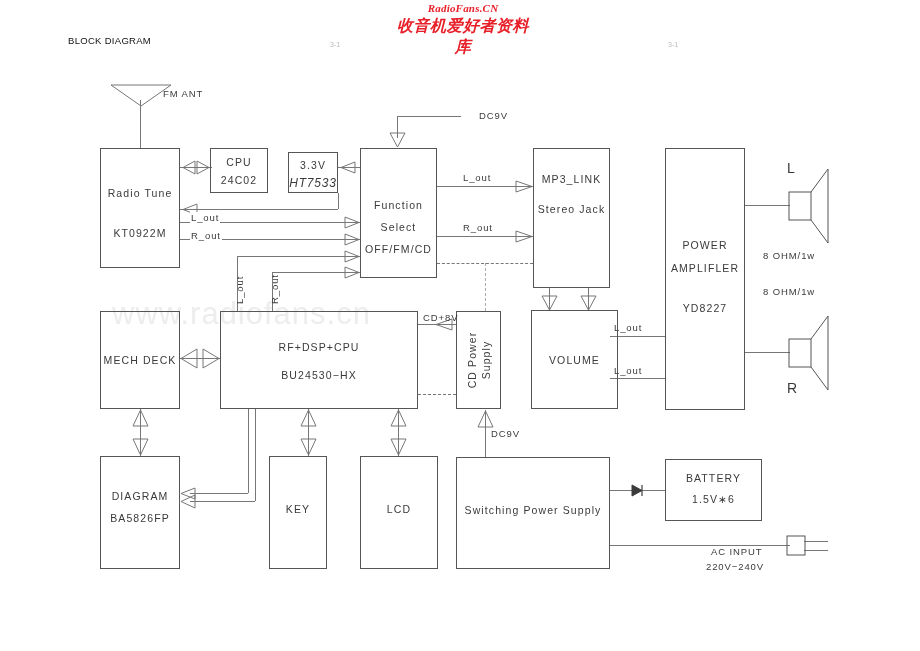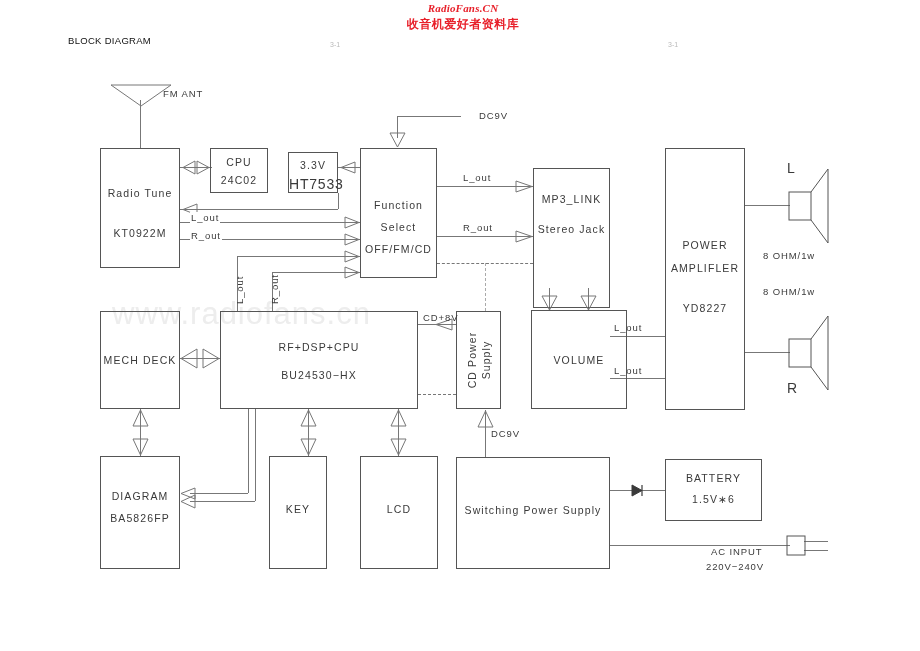--- a/index.html
+++ b/index.html
@@ -13,21 +13,21 @@
   
   .brand-en{
     position:absolute;left:398px;top:2px;width:130px;text-align:center;
     font-family:"Liberation Serif", serif;
     font-size:11px;font-weight:bold;font-style:italic;color:#e8202a;
     letter-spacing:.2px;
   }
   .brand-cn{
     position:absolute;left:390px;top:16px;width:146px;text-align:center;
     font-family:"DejaVu Sans", sans-serif;
-    font-size:12px;font-weight:bold;color:#e8202a;letter-spacing:.5px;
+    font-size:16px;font-weight:bold;color:#e8202a;letter-spacing:.5px;font-style:italic;
   }
   .doc-title{
     position:absolute;left:68px;top:35px;
     font-family:"Liberation Sans", sans-serif;
     font-size:9.5px;font-weight:normal;color:#111;letter-spacing:.3px;
   }
   .pagemark{
     position:absolute;font-size:7px;color:#b9b9b9;
     font-family:Liberation Sans, sans-serif;
   }
@@ -43,21 +43,21 @@
   
   .box{
     position:absolute;border:1px solid #555;background:transparent;
     box-sizing:border-box;z-index:2;
   }
   .box .lbl{
     position:absolute;left:0;width:100%;text-align:center;
     font-family:"Liberation Sans", sans-serif;
     font-size:10.5px;color:#3a3a3a;letter-spacing:1.1px;white-space:nowrap;
   }
-  .box .lbl.sm{font-size:14px;letter-spacing:.8px;}
+  .box .lbl.sm{font-size:12px;letter-spacing:.8px;font-style:italic;}
   .box .lbl.vert{
     left:50%;top:50%;width:auto;
     transform:translate(-50%,-50%) rotate(-90deg);
     transform-origin:center center;
   }
 
   
   .h{position:absolute;height:0;border-top:1px solid #777;z-index:1;}
   .v{position:absolute;width:0;border-left:1px solid #777;z-index:1;}
   .hd{position:absolute;height:0;border-top:1px dashed #777;z-index:1;}
@@ -305,21 +305,21 @@
   <div class="lbl" style="top:6px;">3.3V</div>
   <div class="lbl sm" style="top:23px;">HT7533</div>
 </div>
 
 <div class="box" style="left:360px;top:148px;width:77px;height:130px;padding-left:6px;">
   <div class="lbl" style="top:50px;">Function</div>
   <div class="lbl" style="top:72px;">Select</div>
   <div class="lbl" style="top:94px;">OFF/FM/CD</div>
 </div>
 
-<div class="box" style="left:533px;top:148px;width:77px;height:140px;margin-top:20px;">
+<div class="box" style="left:533px;top:148px;width:77px;height:140px;">
   <div class="lbl" style="top:24px;">MP3_LINK</div>
   <div class="lbl" style="top:54px;">Stereo  Jack</div>
 </div>
 
 <div class="box" style="left:665px;top:148px;width:80px;height:262px;">
   <div class="lbl" style="top:90px;">POWER</div>
   <div class="lbl" style="top:113px;">AMPLIFLER</div>
   <div class="lbl" style="top:153px;">YD8227</div>
 </div>
 
@@ -330,21 +330,21 @@
 <div class="box" style="left:220px;top:311px;width:198px;height:98px;">
   <div class="lbl" style="top:29px;">RF+DSP+CPU</div>
   <div class="lbl" style="top:57px;">BU24530−HX</div>
 </div>
 
 <div class="box" style="left:456px;top:311px;width:45px;height:98px;">
   <div class="lbl vert" style="margin-left:-7px;">CD Power</div>
   <div class="lbl vert" style="margin-left:7px;">Supply</div>
 </div>
 
-<div class="box" style="left:531px;top:310px;width:96px;height:99px;">
+<div class="box" style="left:531px;top:310px;width:87px;height:99px;">
   <div class="lbl" style="top:43px;">VOLUME</div>
 </div>
 
 <div class="box" style="left:100px;top:456px;width:80px;height:113px;">
   <div class="lbl" style="top:33px;">DIAGRAM</div>
   <div class="lbl" style="top:55px;">BA5826FP</div>
 </div>
 
 <div class="box" style="left:269px;top:456px;width:58px;height:113px;">
   <div class="lbl" style="top:46px;">KEY</div>

